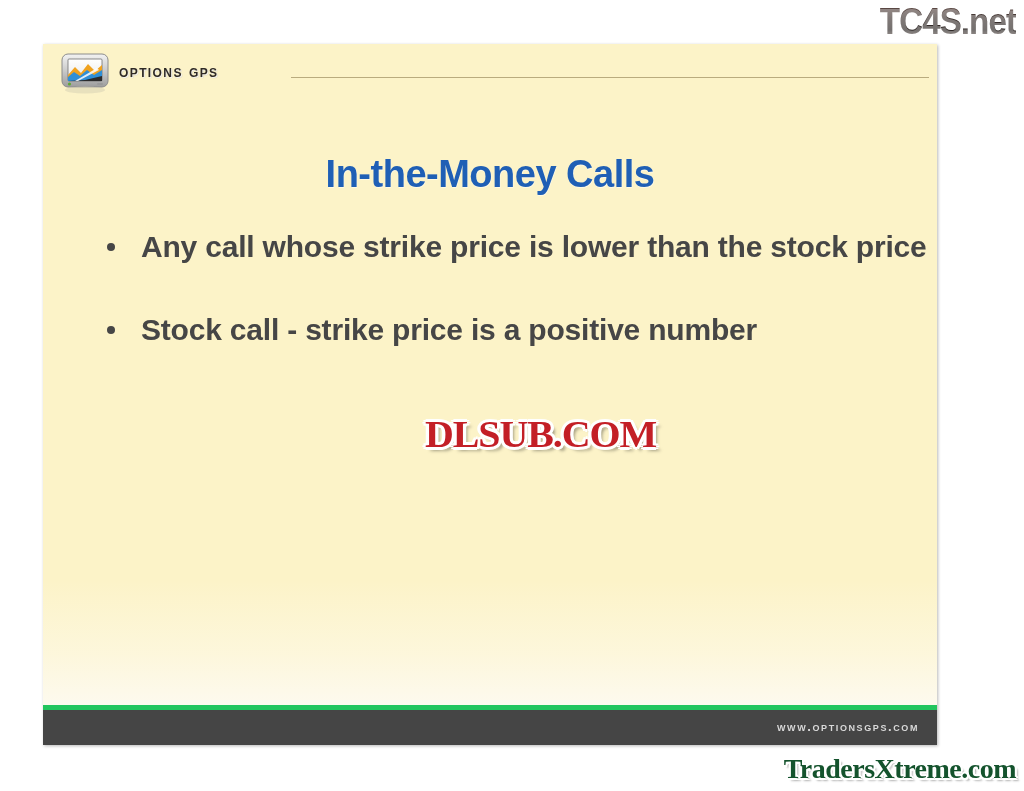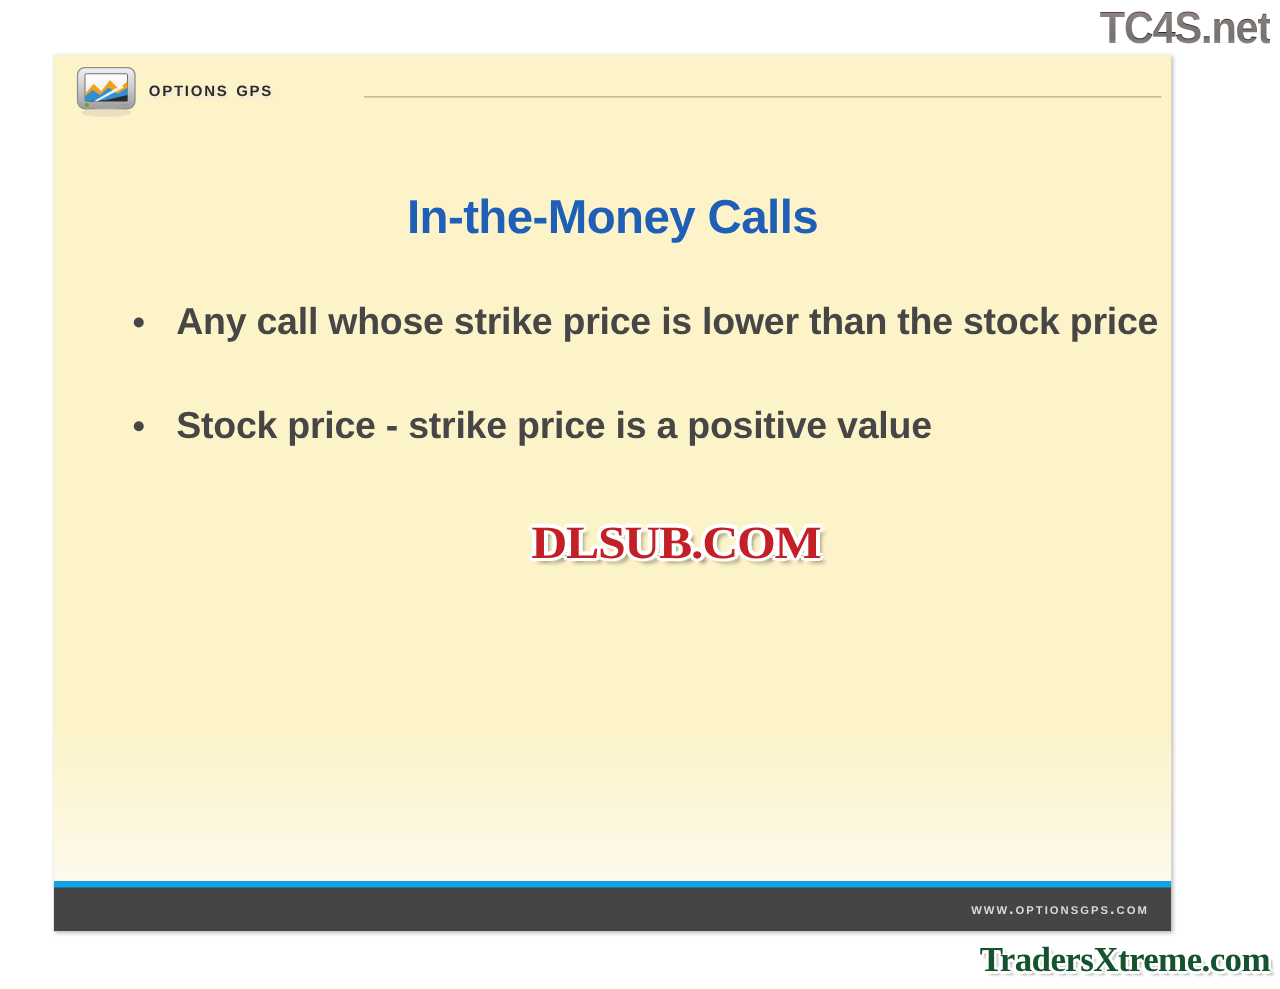--- a/index.html
+++ b/index.html
@@ -127,21 +127,21 @@
   .bullet::before {
     content: "";
     position: absolute;
     left: 12px;
     top: 17px;
     width: 8px;
     height: 8px;
     border-radius: 50%;
     background: #464646;
   }
-  .bullet.b1 { margin-top: 11px; }
+  .bullet.b1 { margin-top: 0; }
   .bullet.b2 { margin-top: 49px; }
   .bullet.b3 { margin-top: 42px; }
 
   .subbullet {
     position: relative;
     margin-top: 8px;
     margin-left: 56px;
     padding-left: 30px;
     font-family: "Liberation Sans", sans-serif;
     font-weight: bold;
@@ -180,21 +180,21 @@
     white-space: nowrap;
   }
 
   
   .footer-bar {
     position: absolute;
     left: 0; right: 0;
     bottom: 0;
     height: 35px;
     background: #454545;
-    border-top: 5px solid #0ea5e9;
+    border-top: 5px solid #22c55e;
   }
   .footer-text {
     position: absolute;
     right: 18px;
     top: 9px;
     font-family: "Liberation Sans", sans-serif;
     font-weight: bold;
     font-size: 13px;
     letter-spacing: 1.6px;
     color: #d9d9d9;
@@ -267,21 +267,21 @@
   <h1 class="title">In-the-Money Calls</h1>
 
   <div class="body">
 
     <div class="bullet b1">
       <span>Any call whose strike price is lower than the stock price</span>
     </div>
 
 
     <div class="bullet b3">
-      <span>Stock price - strike price is a positive value</span>
+      <span>Stock call - strike price is a positive number</span>
     </div>
 
     <div class="dlsub">DLSUB.COM</div>
   </div>
 
   <div class="footer-bar">
     <span class="footer-text">www.OptionsGPS.com</span>
   </div>
 
 </div>

